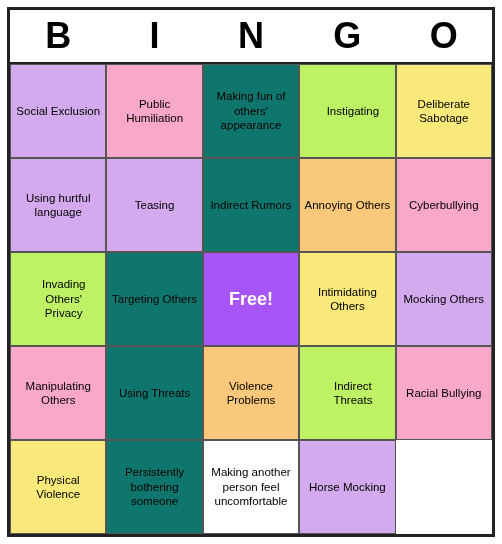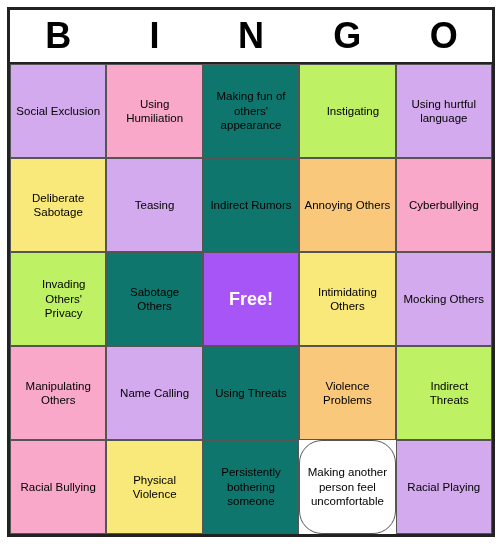--- a/index.html
+++ b/index.html
@@ -59,53 +59,52 @@
     .cell-sky { background: #0f766e; }
     .cell-yellow { background: #f9e87a; }
     .cell-green { background: #bef264; padding-left: 15px; }
     .cell-orange { background: #f9c87a; text-align: center; }
     .cell-free {
       background: #a855f7;
       color: #fff;
       font-size: 18px;
       font-weight: bold;
     }
-    .cell-white { background: #fff; border-radius: 23px; }
+    .cell-white { background: #fff; }
   </style>
 </head>
 <body>
 
 <div class="bingo-card">
   <div class="bingo-header">
   <span class="bingo-header-letter">B</span>
       <span class="bingo-header-letter">I</span>
       <span class="bingo-header-letter">N</span>
       <span class="bingo-header-letter">G</span>
       <span class="bingo-header-letter">O</span>
     </div>
   <div class="bingo-grid">
   <div class="bingo-cell cell-lavender">Social Exclusion</div>
-      <div class="bingo-cell cell-pink">Using Humiliation</div>
+      <div class="bingo-cell cell-pink">Public Humiliation</div>
       <div class="bingo-cell cell-sky">Making fun of others' appearance</div>
       <div class="bingo-cell cell-green">Instigating</div>
+      <div class="bingo-cell cell-yellow">Deliberate Sabotage</div>
       <div class="bingo-cell cell-lavender">Using hurtful language</div>
-      <div class="bingo-cell cell-yellow">Deliberate Sabotage</div>
       <div class="bingo-cell cell-lavender">Teasing</div>
       <div class="bingo-cell cell-sky">Indirect Rumors</div>
       <div class="bingo-cell cell-orange">Annoying Others</div>
       <div class="bingo-cell cell-pink">Cyberbullying</div>
       <div class="bingo-cell cell-green">Invading Others' Privacy</div>
-      <div class="bingo-cell cell-sky">Sabotage Others</div>
+      <div class="bingo-cell cell-sky">Targeting Others</div>
       <div class="bingo-cell cell-free">Free!</div>
       <div class="bingo-cell cell-yellow">Intimidating Others</div>
       <div class="bingo-cell cell-lavender">Mocking Others</div>
       <div class="bingo-cell cell-pink">Manipulating Others</div>
-      <div class="bingo-cell cell-lavender">Name Calling</div>
       <div class="bingo-cell cell-sky">Using Threats</div>
       <div class="bingo-cell cell-orange">Violence Problems</div>
       <div class="bingo-cell cell-green">Indirect Threats</div>
       <div class="bingo-cell cell-pink">Racial Bullying</div>
       <div class="bingo-cell cell-yellow">Physical Violence</div>
       <div class="bingo-cell cell-sky">Persistently bothering someone</div>
       <div class="bingo-cell cell-white">Making another person feel uncomfortable</div>
-      <div class="bingo-cell cell-lavender">Racial Playing</div>
+      <div class="bingo-cell cell-lavender">Horse Mocking</div>
     </div>
 </div>
 
 </body></html>

